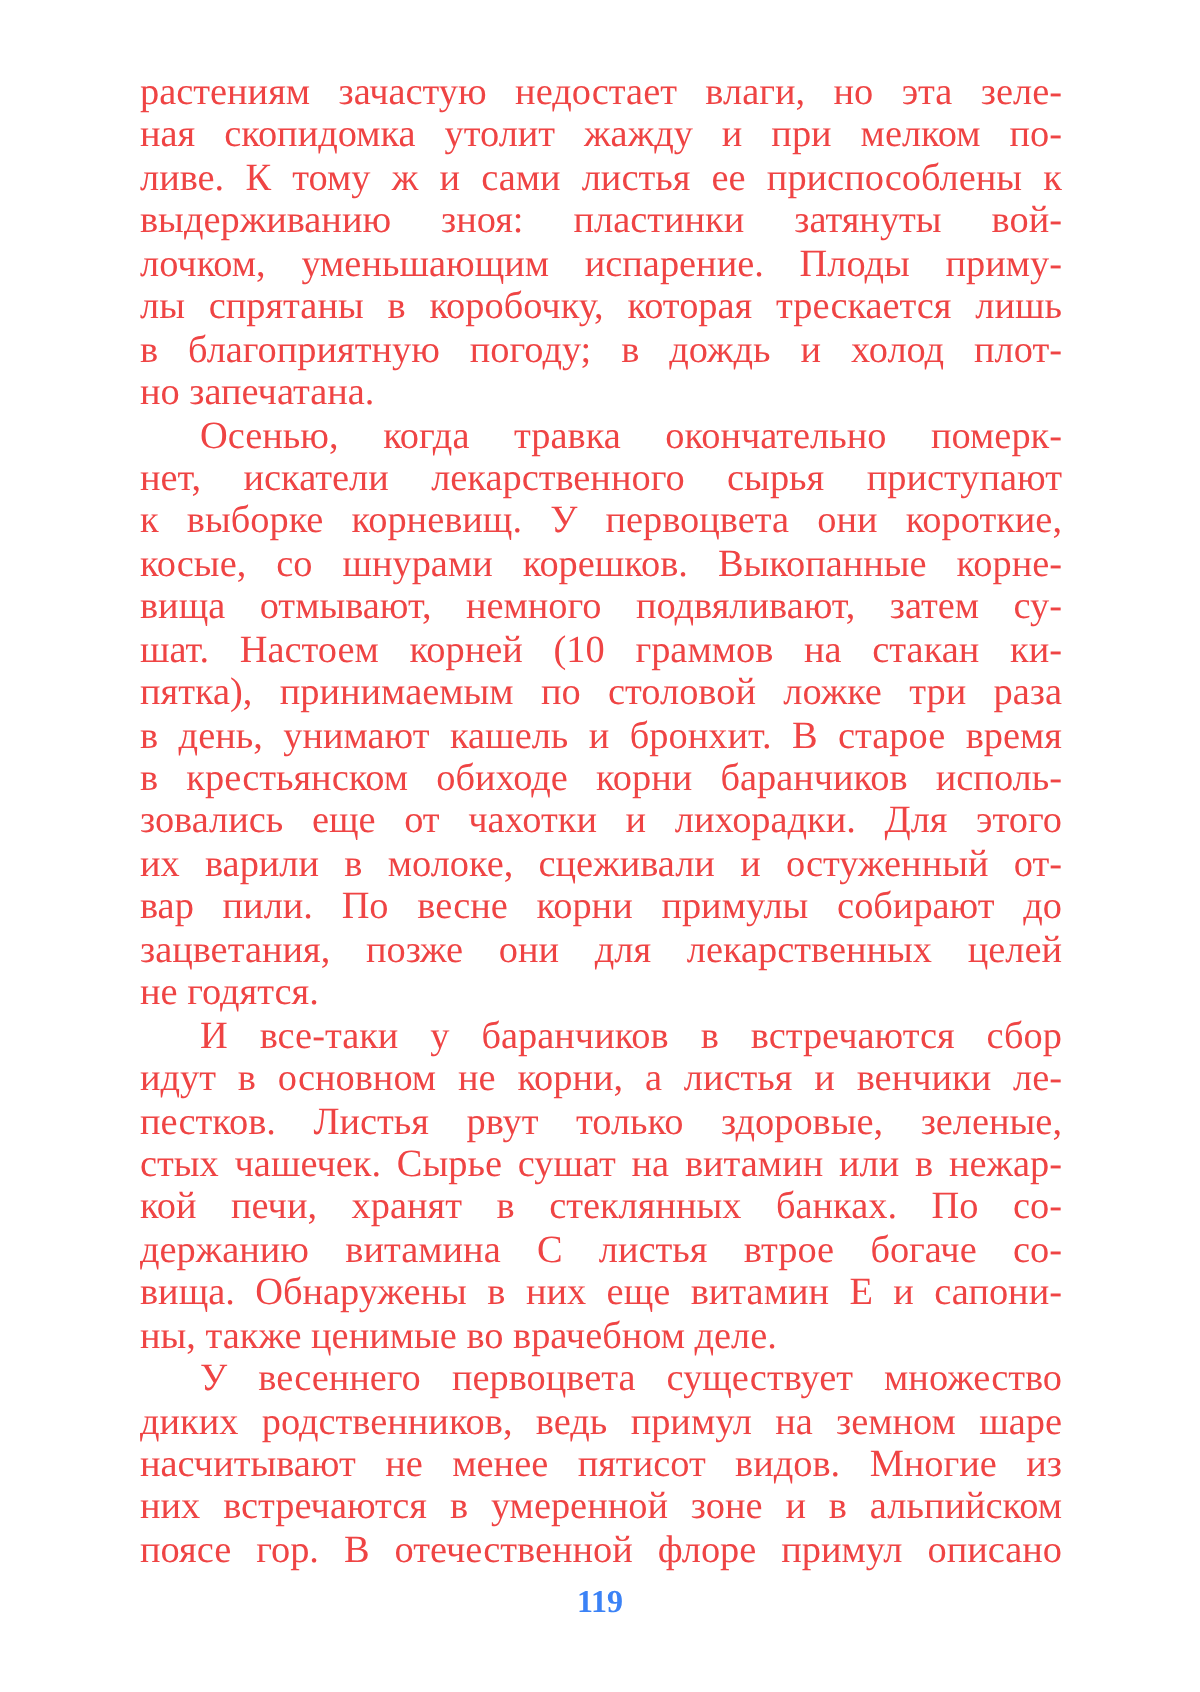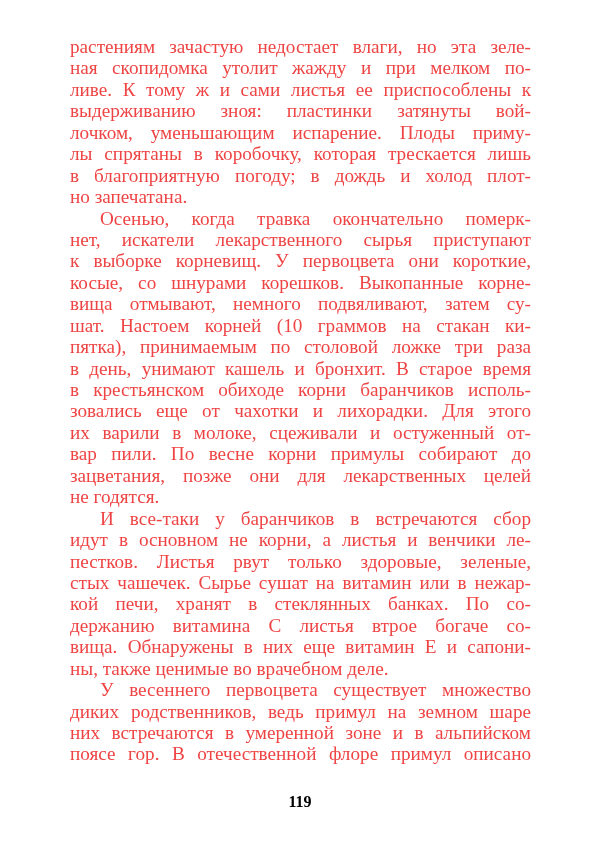--- a/index.html
+++ b/index.html
@@ -39,21 +39,21 @@
   }
   .page-number {
     position: absolute;
     left: 0;
     width: 600px;
     top: 793px;
     text-align: center;
     font-family: "Liberation Serif", "DejaVu Serif", serif;
     font-size: 16px;
     font-weight: bold;
-    color: #000000;
+    color: #3b82f6;
   }
 </style>
 </head>
 <body>
 
 <div class="page">
 
   <div>
     <span class="line">растениям зачастую недостает влаги, но эта зеле-</span>
     <span class="line">ная скопидомка утолит жажду и при мелком по-</span>
@@ -89,19 +89,20 @@
     <span class="line">стых чашечек. Сырье сушат на витамин или в нежар-</span>
     <span class="line">кой печи, хранят в стеклянных банках. По со-</span>
     <span class="line">держанию витамина С листья втрое богаче со-</span>
     <span class="line">вища. Обнаружены в них еще витамин Е и сапони-</span>
     <span class="line last">ны, также ценимые во врачебном деле.</span>
   </div>
 
   <div>
     <span class="line indent">У весеннего первоцвета существует множество</span>
     <span class="line">диких родственников, ведь примул на земном шаре</span>
+    <span class="line">насчитывают не менее пятисот видов. Многие из</span>
     <span class="line">них встречаются в умеренной зоне и в альпийском</span>
     <span class="line">поясе гор. В отечественной флоре примул описано</span>
   </div>
 
 </div>
 
 <div class="page-number">119</div>
 
 </body></html>

